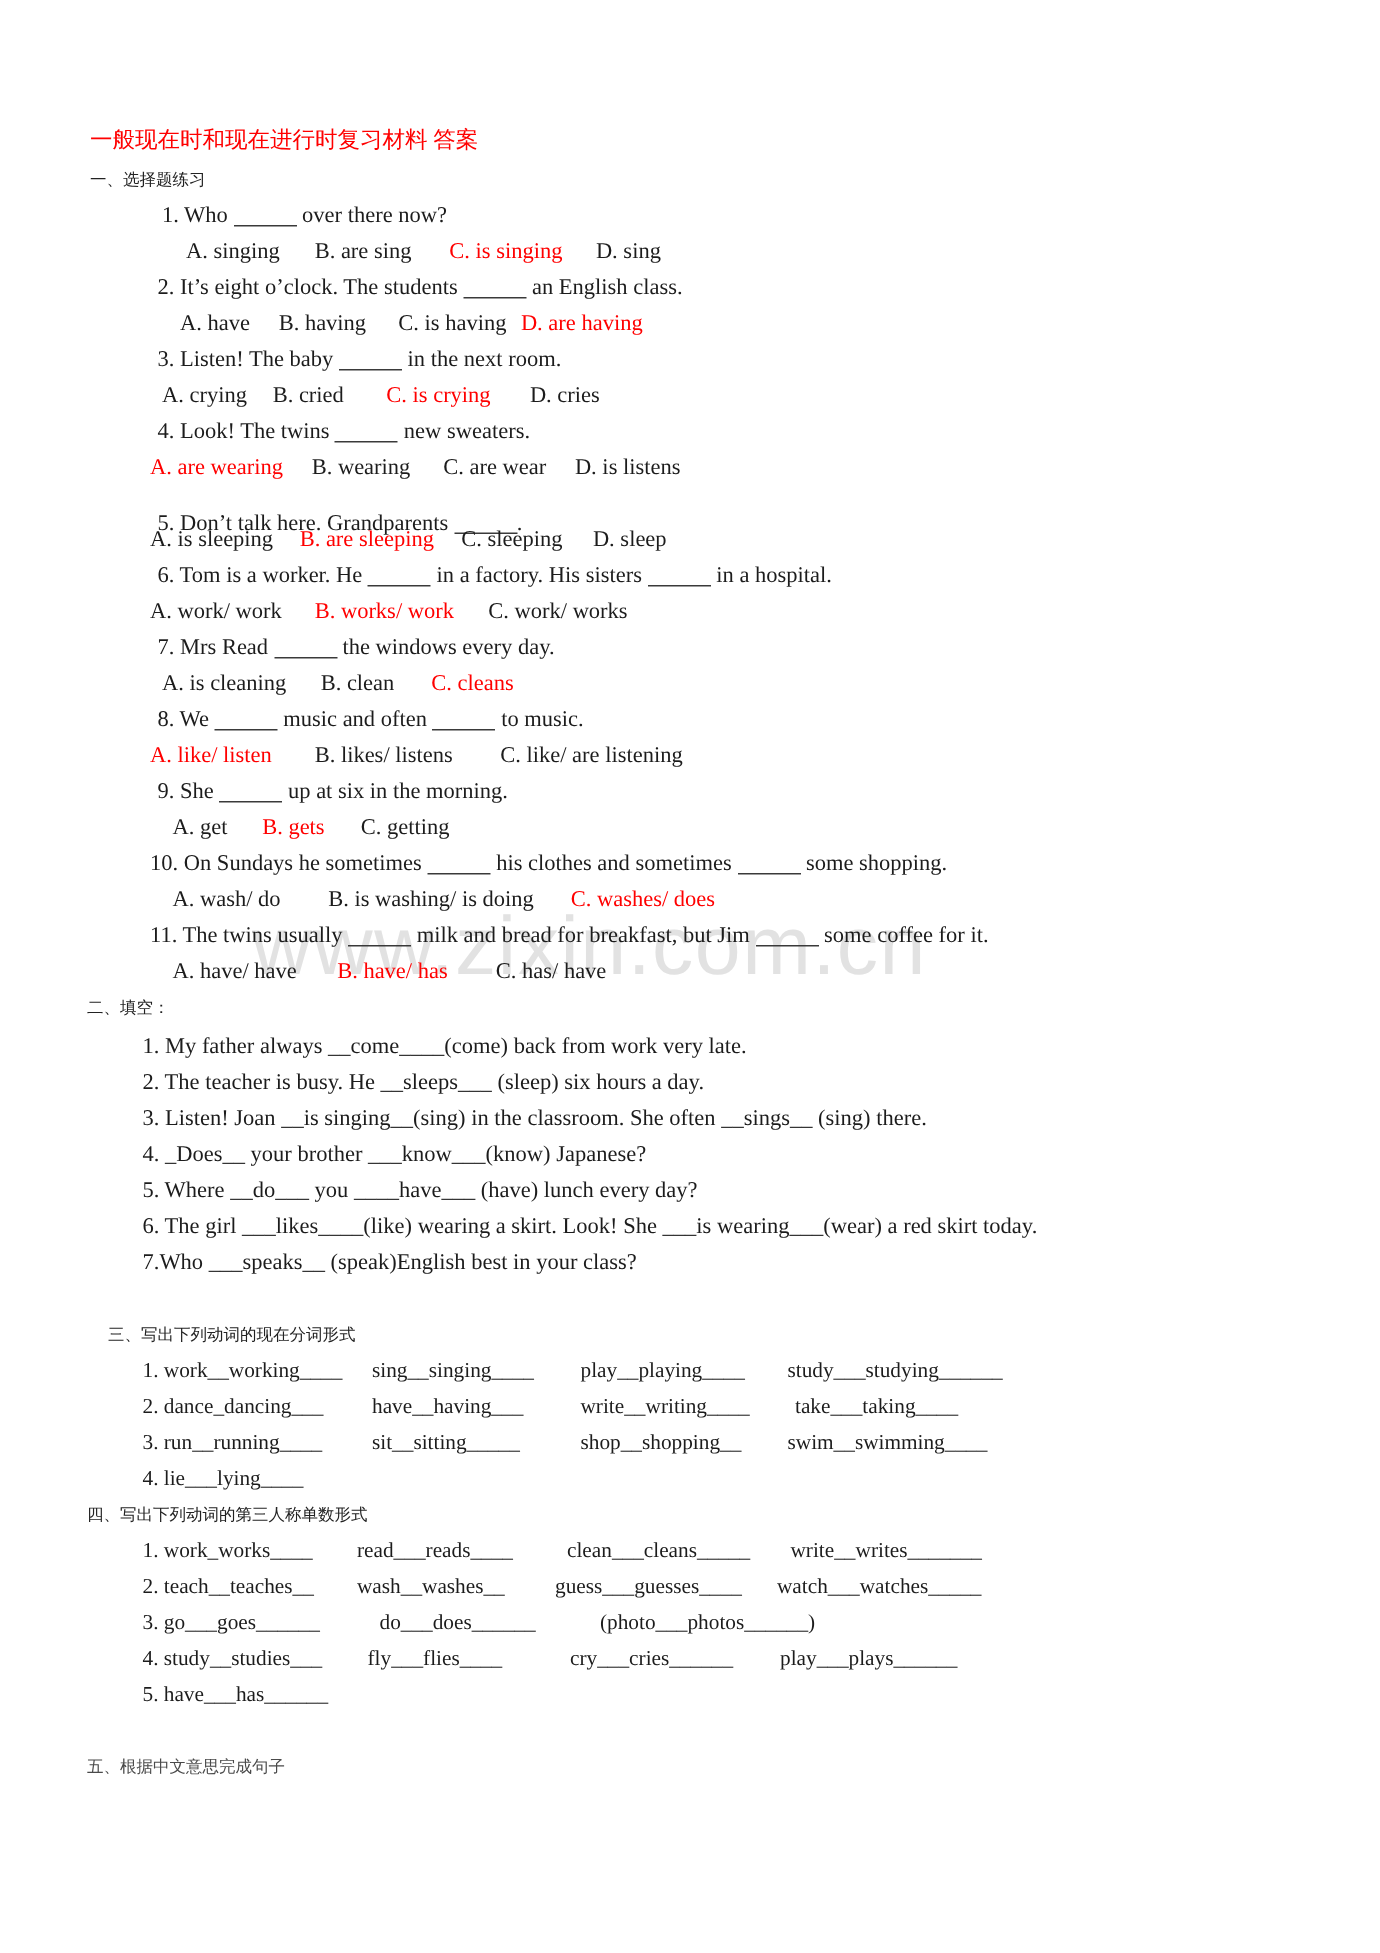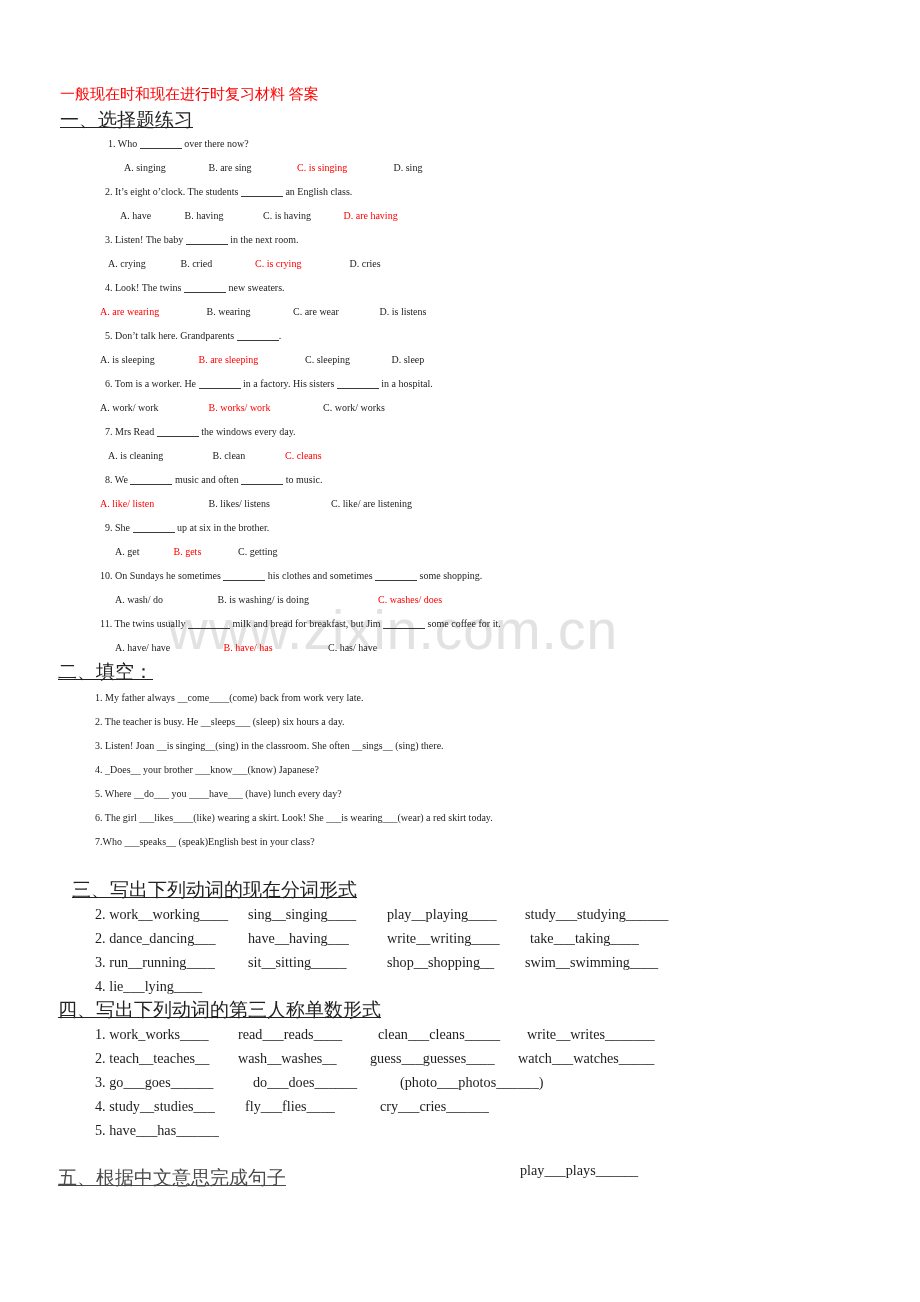--- a/index.html
+++ b/index.html
@@ -52,30 +52,29 @@
     left: 60px;
     top: 84px;
     font-size: 15px;
     color: #ff0000;
     white-space: nowrap;
     line-height: 20px;
   }
 
   .sec-head {
     position: absolute;
-    font-size: 19px;
+    font-size: 11px;
     color: #222;
     white-space: nowrap;
     line-height: 20px;
-    text-decoration: underline;
   }
 
   .line {
     position: absolute;
-    font-size: 10px;
+    font-size: 15px;
     white-space: nowrap;
     line-height: 20px;
     color: #1c1c1c;
   }
   .line.sm { font-size: 14.2px; }
 
   .red { color: #ff0000; }
 
   .blank {
     display: inline-block;
@@ -141,21 +140,21 @@
       <span class="blank b-md"></span>
       <span>new sweaters.</span>
     </div>
     <div class="line" style="left:100px; top:302px;">
       <span class="red" style="display:inline-block;width:104px">A. are wearing</span>
       <span style="display:inline-block;width:84px">B. wearing</span>
       <span style="display:inline-block;width:84px">C. are wear</span>
       <span>D. is listens</span>
     </div>
 
-    <div class="line" style="left:105px; top:326px;text-align:right;">
+    <div class="line" style="left:105px; top:339px;text-align:right;">
       <span>5. Don’t talk here. Grandparents</span>
       <span class="blank b-md"></span><span>.</span>
     </div>
     <div class="line" style="left:100px; top:350px;">
       <span style="display:inline-block;width:96px">A. is sleeping</span>
       <span class="red" style="display:inline-block;width:104px">B. are sleeping</span>
       <span style="display:inline-block;width:84px">C. sleeping</span>
       <span>D. sleep</span>
     </div>
 
@@ -192,21 +191,21 @@
     </div>
     <div class="line" style="left:100px; top:494px;">
       <span class="red" style="display:inline-block;width:106px">A. like/ listen</span>
       <span style="display:inline-block;width:120px">B. likes/ listens</span>
       <span>C. like/ are listening</span>
     </div>
 
     <div class="line" style="left:105px; top:518px;">
       <span>9. She</span>
       <span class="blank b-md"></span>
-      <span>up at six in the brother.</span>
+      <span>up at six in the morning.</span>
     </div>
     <div class="line" style="left:115px; top:542px;">
       <span style="display:inline-block;width:56px">A. get</span>
       <span class="red" style="display:inline-block;width:62px">B. gets</span>
       <span>C. getting</span>
     </div>
 
     <div class="line" style="left:100px; top:566px;">
       <span>10. On Sundays he sometimes</span>
       <span class="blank b-md"></span>
@@ -238,21 +237,21 @@
     <div class="line" style="left:95px; top:688px;">1. My father always __come____(come) back from work very late.</div>
     <div class="line" style="left:95px; top:712px;">2. The teacher is busy. He __sleeps___ (sleep) six hours a day.</div>
     <div class="line" style="left:95px; top:736px;">3. Listen! Joan __is singing__(sing) in the classroom. She often __sings__ (sing) there.</div>
     <div class="line" style="left:95px; top:760px;">4. _Does__ your brother ___know___(know) Japanese?</div>
     <div class="line" style="left:95px; top:784px;">5. Where __do___ you ____have___ (have) lunch every day?</div>
     <div class="line" style="left:95px; top:808px;">6. The girl ___likes____(like) wearing a skirt. Look! She ___is wearing___(wear) a red skirt today.</div>
     <div class="line" style="left:95px; top:832px;">7.Who ___speaks__ (speak)English best in your class?</div>
 
     <div class="sec-head" style="left:72px; top:880px;">三、写出下列动词的现在分词形式</div>
 
-    <div class="line sm col" style="left:95px; top:904px;">2. work__working____</div>
+    <div class="line sm col" style="left:95px; top:904px;">1. work__working____</div>
     <div class="line sm col" style="left:248px; top:904px;">sing__singing____</div>
     <div class="line sm col" style="left:387px; top:904px;">play__playing____</div>
     <div class="line sm col" style="left:525px; top:904px;">study___studying______</div>
 
     <div class="line sm col" style="left:95px; top:928px;">2. dance_dancing___</div>
     <div class="line sm col" style="left:248px; top:928px;">have__having___</div>
     <div class="line sm col" style="left:387px; top:928px;">write__writing____</div>
     <div class="line sm col" style="left:530px; top:928px;">take___taking____</div>
 
     <div class="line sm col" style="left:95px; top:952px;">3. run__running____</div>
@@ -274,20 +273,20 @@
     <div class="line sm col" style="left:370px; top:1048px;">guess___guesses____</div>
     <div class="line sm col" style="left:518px; top:1048px;">watch___watches_____</div>
 
     <div class="line sm col" style="left:95px; top:1072px;">3. go___goes______</div>
     <div class="line sm col" style="left:253px; top:1072px;">do___does______</div>
     <div class="line sm col" style="left:400px; top:1072px;">(photo___photos______)</div>
 
     <div class="line sm col" style="left:95px; top:1096px;">4. study__studies___</div>
     <div class="line sm col" style="left:245px; top:1096px;">fly___flies____</div>
     <div class="line sm col" style="left:380px; top:1096px;">cry___cries______</div>
-    <div class="line sm col" style="left:520px; top:1160px;">play___plays______</div>
+    <div class="line sm col" style="left:520px; top:1096px;">play___plays______</div>
 
     <div class="line sm col" style="left:95px; top:1120px;">5. have___has______</div>
 
     <div class="sec-head" style="left:58px; top:1168px; color:#4a4a4a;">五、根据中文意思完成句子</div>
 
   </div>
 </div>
 
 </body></html>

